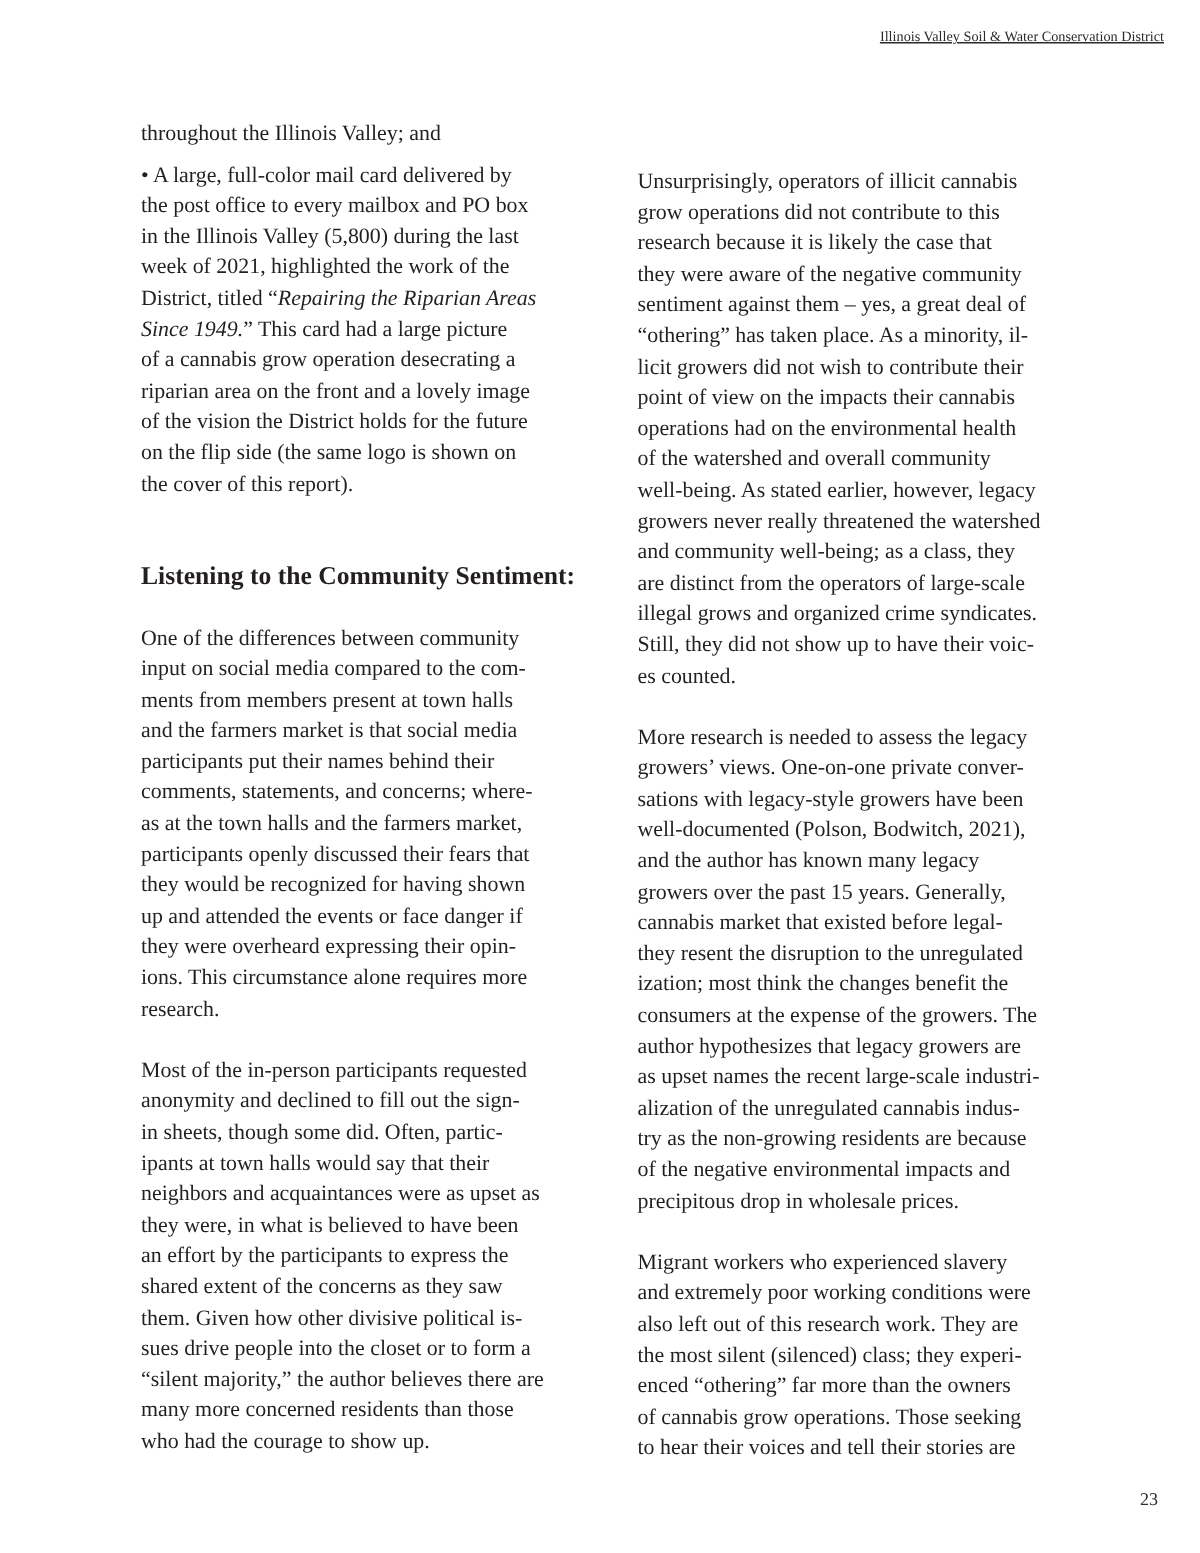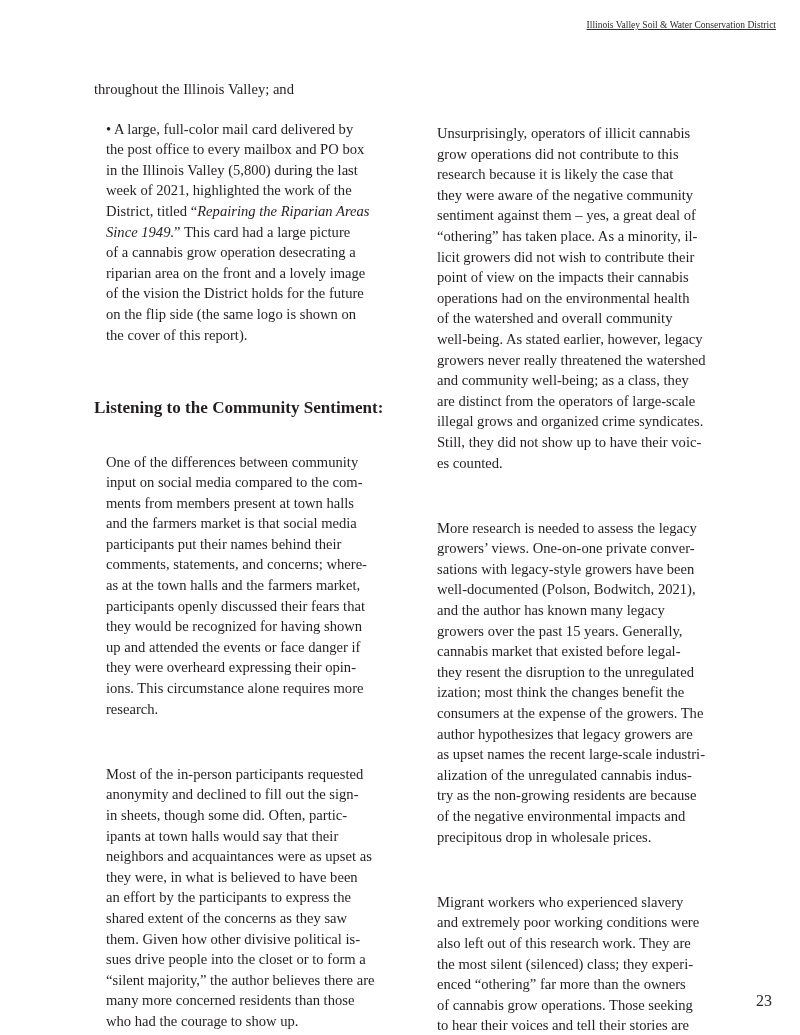--- a/index.html
+++ b/index.html
@@ -21,32 +21,32 @@
       right: 24px;
       font-size: 9.5px;
       color: #2b2b2b;
       white-space: nowrap;
       text-decoration: underline;
     }
     .page-number {
       position: absolute;
       top: 992px;
       right: 28px;
-      font-size: 16px;
+      font-size: 12px;
       color: #2b2b2b;
     }
     .column {
       position: absolute;
       font-size: 14.6px;
       line-height: 20.6px;
     }
     .col-left { left: 94px; top: 79px; width: 310px; }
     .col-right { left: 425px; top: 111px; width: 315px; }
     .line { white-space: nowrap; display: block; }
-    .para { margin: 12px; }
+    .para { margin: 0; }
     .gap-small { height: 7px; }
     .gap-large { height: 20.6px; }
     .heading {
       font-weight: bold;
       margin: 0;
     }
     em { }
   </style>
 </head>
 <body>

